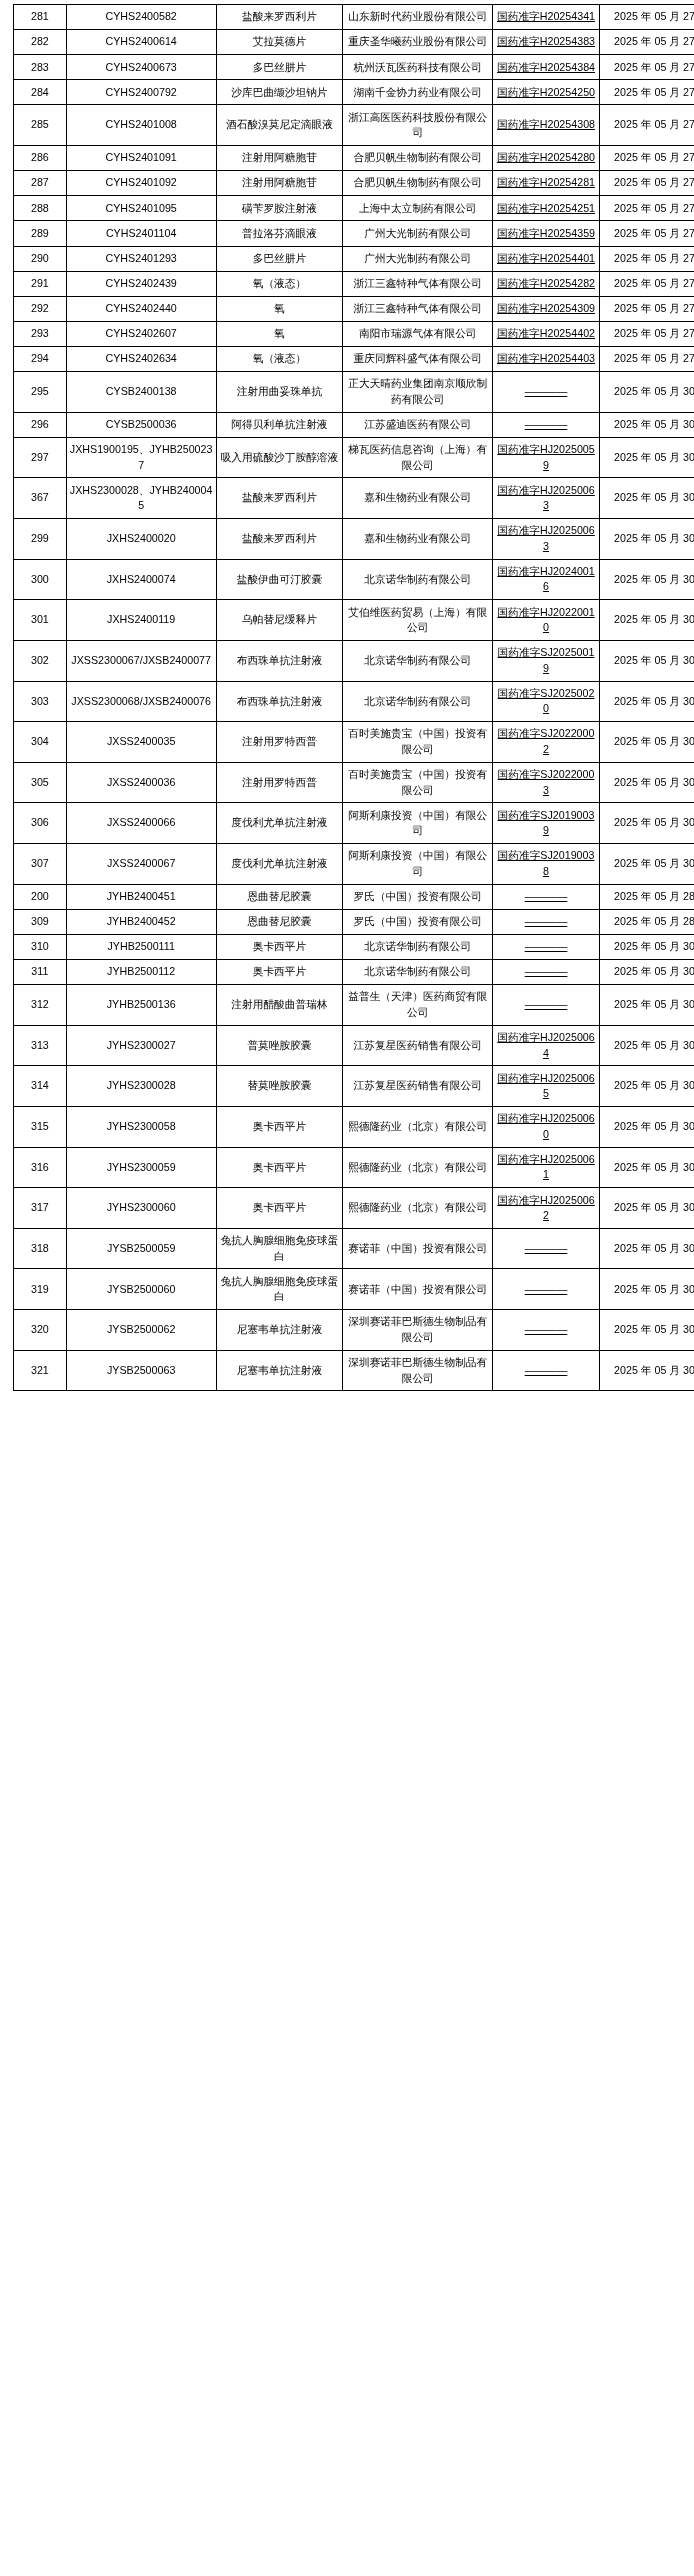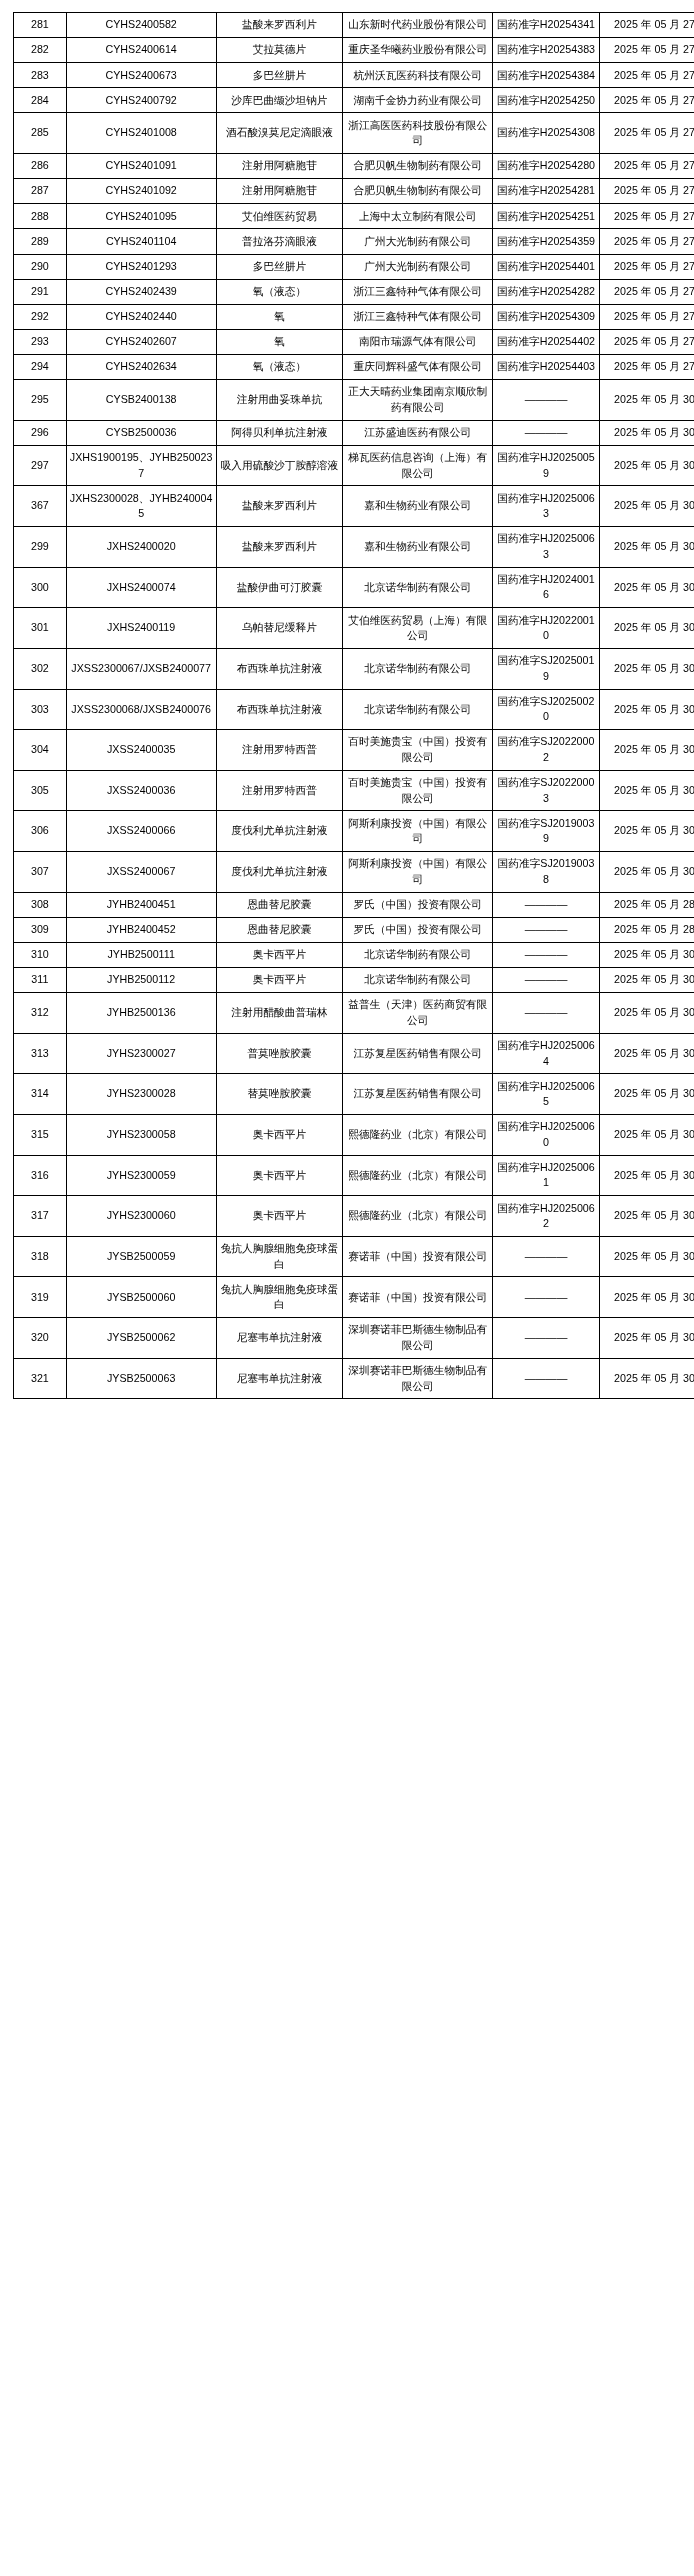--- a/index.html
+++ b/index.html
@@ -7,21 +7,21 @@
     padding: 0;
     background: #ffffff;
   }
   body {
     font-family: "Liberation Sans", sans-serif;
     width: 695px;
   }
   #sheet {
     width: 695px;
     box-sizing: border-box;
-    padding: 12px 13px;
+    padding: 4px 13px;
   }
   table.reg-table {
     border-collapse: collapse;
     table-layout: fixed;
     width: 669px;
     margin: 0 auto;
     font-size: 10.7px;
     color: #000;
   }
   table.reg-table td {
@@ -29,21 +29,21 @@
     text-align: center;
     vertical-align: middle;
     padding: 4.3px 2.9px;
     line-height: 1.45;
     word-break: break-all;
   }
   td.col-no    { width: 46px; }
   td.col-code  { width: 143px; margin-left: 7px; }
   td.col-name  { width: 120px; }
   td.col-company { width: 143px; margin-top: 44px; }
-  td.col-approval { width: 100px; }
+  td.col-approval { width: 100px; text-decoration: underline; }
   td.col-date  { width: 117px; }
 </style>
 </head>
 <body>
 
 <div id="sheet">
   <table class="reg-table">
     <tbody>
         <tr>
           <td class="col-no">281</td>
@@ -97,21 +97,21 @@
           <td class="col-no">287</td>
           <td class="col-code">CYHS2401092</td>
           <td class="col-name">注射用阿糖胞苷</td>
           <td class="col-company">合肥贝帆生物制药有限公司</td>
           <td class="col-approval">国药准字H20254281</td>
           <td class="col-date">2025 年 05 月 27 日</td>
         </tr>
         <tr>
           <td class="col-no">288</td>
           <td class="col-code">CYHS2401095</td>
-          <td class="col-name">艾伯维医药贸易</td>
+          <td class="col-name">磺苄罗胺注射液</td>
           <td class="col-company">上海中太立制药有限公司</td>
           <td class="col-approval">国药准字H20254251</td>
           <td class="col-date">2025 年 05 月 27 日</td>
         </tr>
         <tr>
           <td class="col-no">289</td>
           <td class="col-code">CYHS2401104</td>
           <td class="col-name">普拉洛芬滴眼液</td>
           <td class="col-company">广州大光制药有限公司</td>
           <td class="col-approval">国药准字H20254359</td>
@@ -255,21 +255,21 @@
         </tr>
         <tr>
           <td class="col-no">307</td>
           <td class="col-code">JXSS2400067</td>
           <td class="col-name">度伐利尤单抗注射液</td>
           <td class="col-company">阿斯利康投资（中国）有限公司</td>
           <td class="col-approval">国药准字SJ20190038</td>
           <td class="col-date">2025 年 05 月 30 日</td>
         </tr>
         <tr>
-          <td class="col-no">308</td>
+          <td class="col-no">200</td>
           <td class="col-code">JYHB2400451</td>
           <td class="col-name">恩曲替尼胶囊</td>
           <td class="col-company">罗氏（中国）投资有限公司</td>
           <td class="col-approval">————</td>
           <td class="col-date">2025 年 05 月 28 日</td>
         </tr>
         <tr>
           <td class="col-no">309</td>
           <td class="col-code">JYHB2400452</td>
           <td class="col-name">恩曲替尼胶囊</td>

